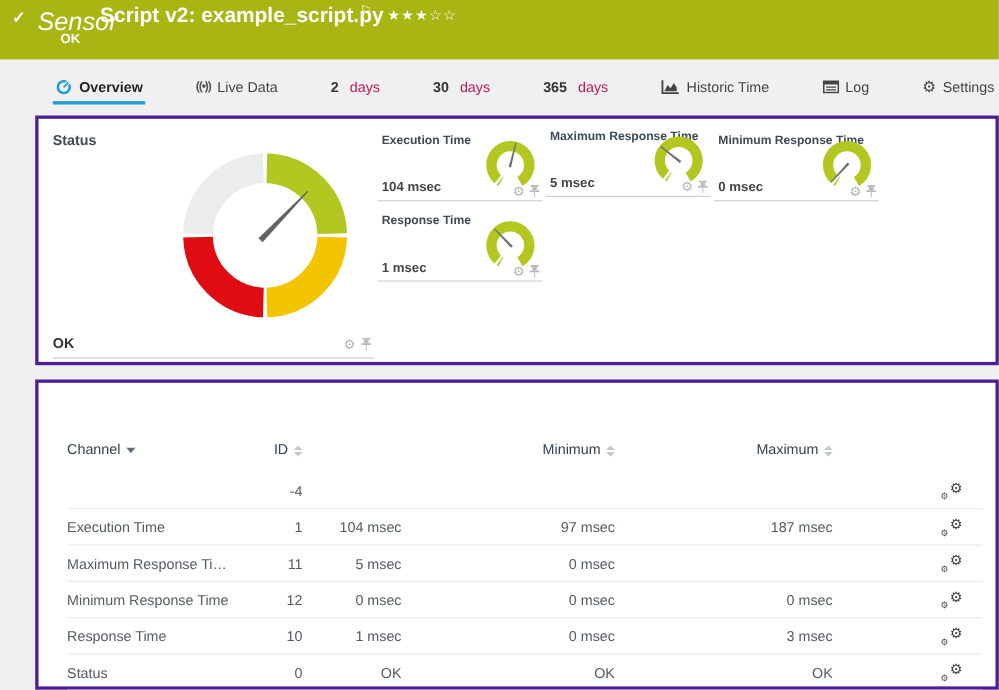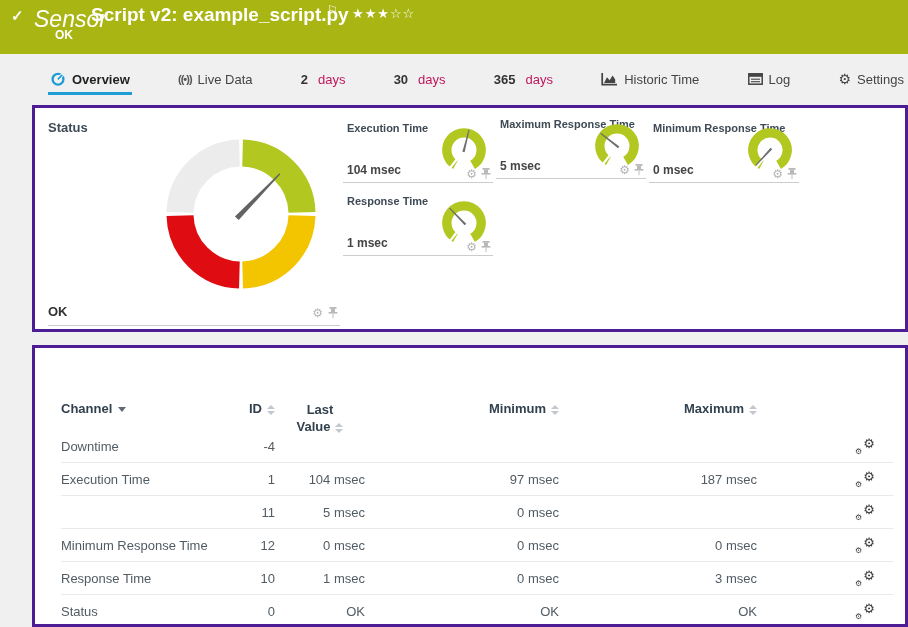--- a/index.html
+++ b/index.html
@@ -41,21 +41,21 @@
   .mini-gear { font-size:12px; color:#b5b5b5; line-height:1; }
 
   
   .gcell { position:absolute; width:150px; height:67px; border-bottom:1px solid #ccc; }
   .glabel { position:absolute; left:4px; top:6px; font-size:11px; font-weight:700; color:#3e4a55; white-space:nowrap; }
   .ggauge { position:absolute; right:4px; top:8px; }
   .gvalue { position:absolute; left:4px; bottom:5px; font-size:12px; font-weight:700; color:#454545; }
   .gicons { position:absolute; right:2px; bottom:2px; display:flex; gap:4px; align-items:center; }
 
   
-  .hcell { position:absolute; top:43px; height:39px; font-size:13px; font-weight:700; color:#33414e; cursor:pointer; }
+  .hcell { position:absolute; top:43px; height:39px; font-size:13px; font-weight:400; color:#33414e; cursor:pointer; }
   .hch   { left:26px;  width:180px; padding-top:10px; text-align:left; }
   .hid   { left:196px; width:44px;  padding-top:10px; text-align:right; }
   .hlast { left:240px; width:90px;  padding-top:10px; text-align:center; line-height:17px; }
   .hmin  { left:334px; width:190px; padding-top:10px; text-align:right; }
   .hmax  { left:528px; width:194px; padding-top:10px; text-align:right; }
 
   .tri-down-solid { display:inline-block; width:0; height:0; border-left:4px solid transparent;
     border-right:4px solid transparent; border-top:5px solid #5f6b76; margin-left:6px; vertical-align:middle; }
   .sortpair { display:inline-flex; flex-direction:column; gap:2px; margin-left:5px; vertical-align:middle; }
   .sortpair i { display:block; width:0; height:0; border-left:4px solid transparent; border-right:4px solid transparent; }
@@ -238,57 +238,50 @@
 
   <div class="hcell hch">
     <span>Channel</span><span class="tri-down-solid"></span>
   </div>
   <div class="hcell hid">
     <span>ID</span><span class="sortpair">
         <i class="up"></i>
         <i class="dn"></i>
       </span>
   </div>
-  <div class="hcell hlast">
-    <div>Last</div>
-    <div><span>Value</span><span class="sortpair">
-          <i class="up"></i>
-          <i class="dn"></i>
-        </span></div>
-  </div>
   <div class="hcell hmin">
     <span>Minimum</span><span class="sortpair">
         <i class="up"></i>
         <i class="dn"></i>
       </span>
   </div>
   <div class="hcell hmax">
     <span>Maximum</span><span class="sortpair">
         <i class="up"></i>
         <i class="dn"></i>
       </span>
   </div>
 
   <div class="trow" style="top:82px;">
-    <span class="cell c-ch">Downtime</span>
     <span class="cell c-id">-4</span>
     <span class="cell c-last"></span>
     <span class="cell c-min"></span>
     <span class="cell c-max"></span>
     <span class="cell c-gear"><span class="gearpair"><span class="g1">⚙</span><span class="g2">⚙</span></span></span>
   </div>
   <div class="trow" style="top:115px;">
     <span class="cell c-ch">Execution Time</span>
     <span class="cell c-id">1</span>
     <span class="cell c-last">104 msec</span>
     <span class="cell c-min">97 msec</span>
     <span class="cell c-max">187 msec</span>
     <span class="cell c-gear"><span class="gearpair"><span class="g1">⚙</span><span class="g2">⚙</span></span></span>
   </div>
   <div class="trow" style="top:148px;">
+    <span class="cell c-ch">Maximum Response Ti…</span>
     <span class="cell c-id">11</span>
     <span class="cell c-last">5 msec</span>
     <span class="cell c-min">0 msec</span>
     <span class="cell c-gear"><span class="gearpair"><span class="g1">⚙</span><span class="g2">⚙</span></span></span>
   </div>
   <div class="trow" style="top:181px;">
     <span class="cell c-ch">Minimum Response Time</span>
     <span class="cell c-id">12</span>
     <span class="cell c-last">0 msec</span>
     <span class="cell c-min">0 msec</span>

